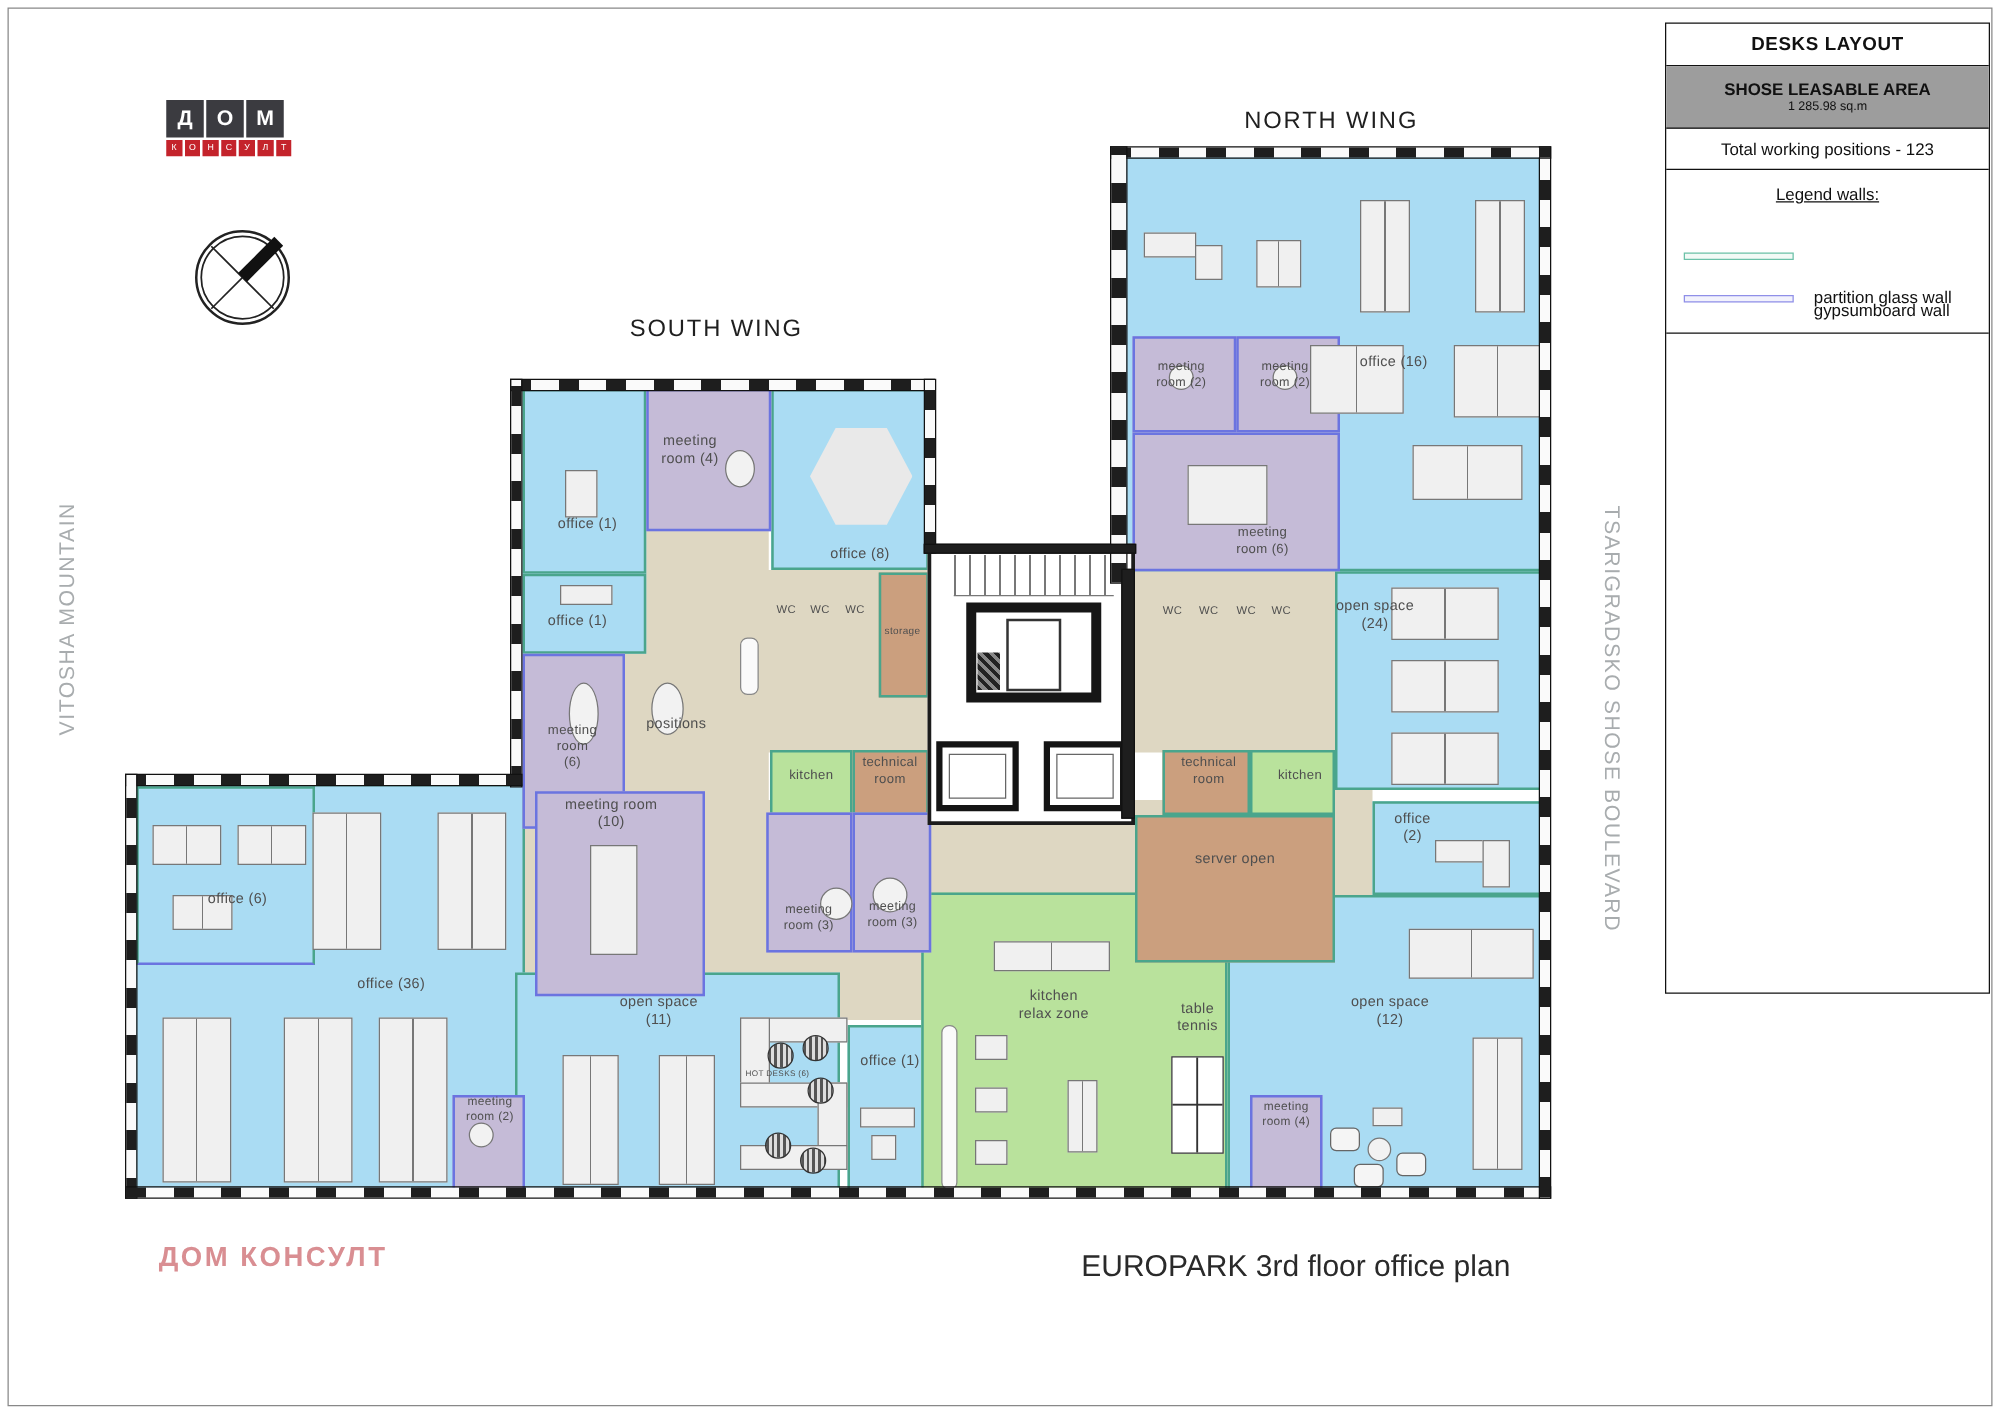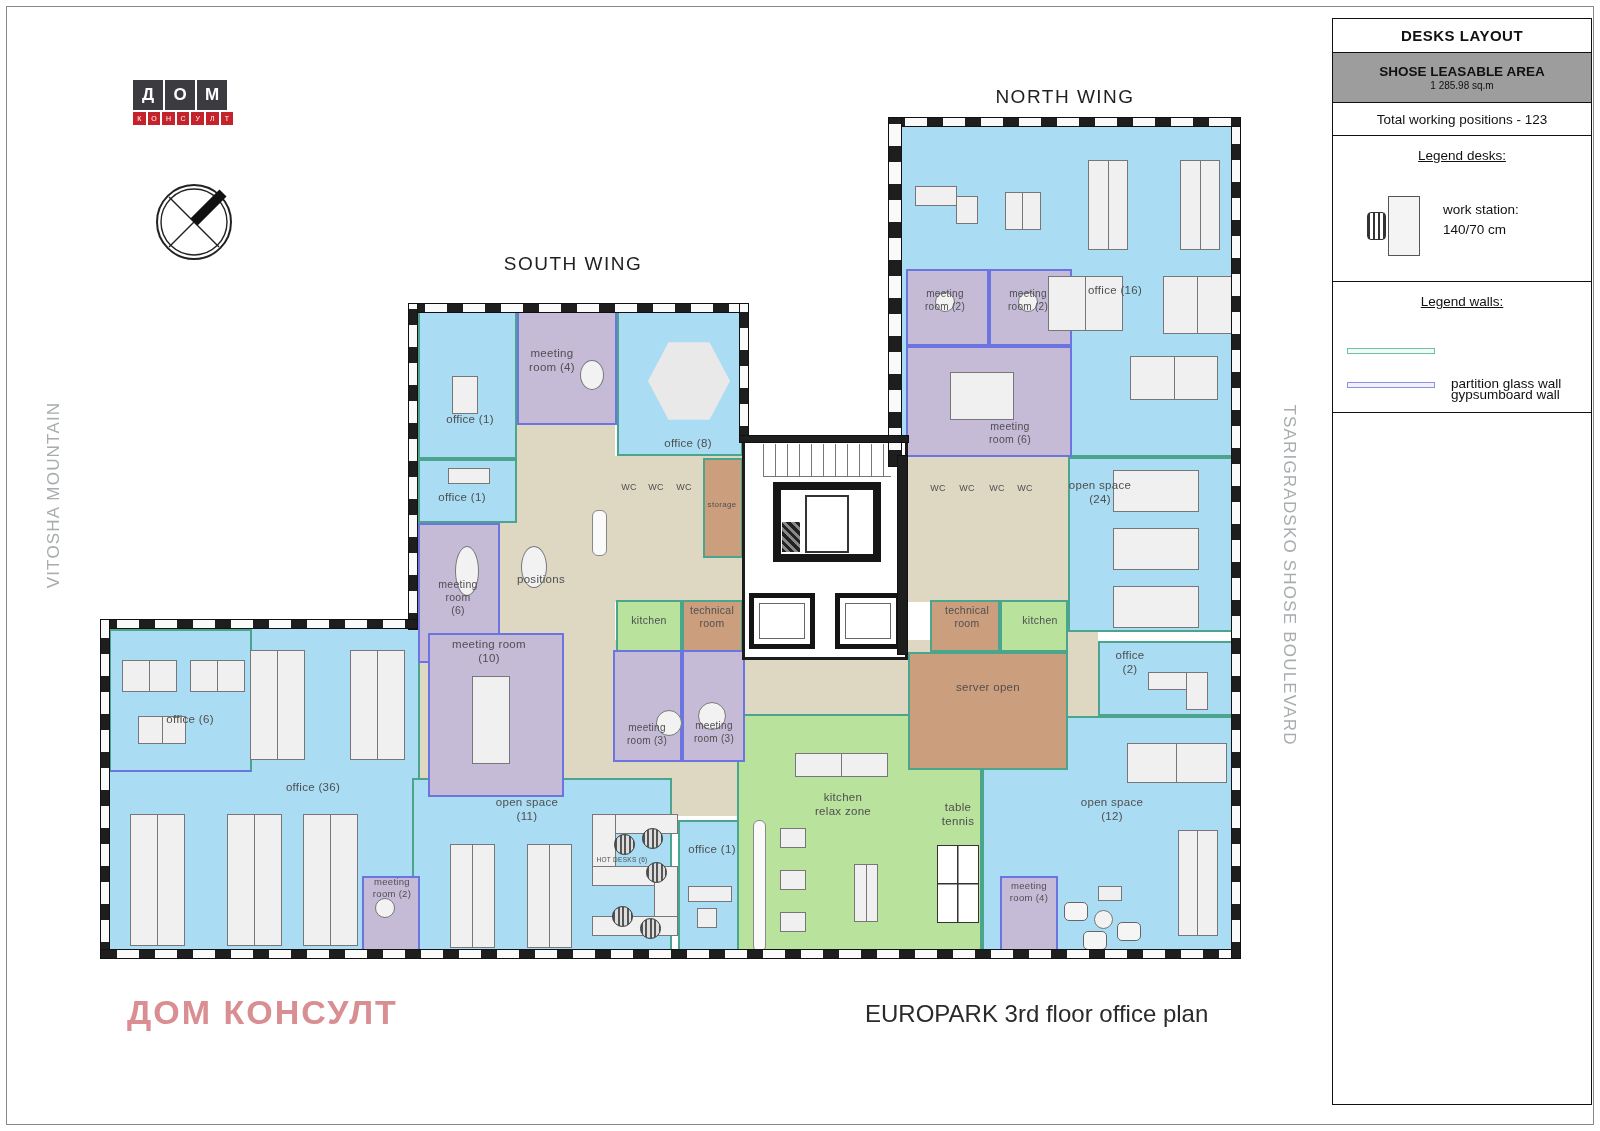--- a/index.html
+++ b/index.html
@@ -52,36 +52,36 @@
   .lift{position:absolute;bottom:8px;width:66px;height:56px;border:5px solid #141414;background:#fff;box-sizing:border-box;}
   .lift-a{left:4px;} .lift-b{left:90px;}
   .lift-in{margin:5px;height:calc(100% - 10px);border:1px solid #666;box-sizing:border-box;}
 
   
   .wing-label{position:absolute;transform:translateX(-50%);font-size:19px;letter-spacing:1.5px;color:#1f1f1f;z-index:6;}
   .street-label{position:absolute;white-space:nowrap;font-size:17px;letter-spacing:1.2px;color:#a8acae;z-index:6;}
   #street-left{left:54px;top:495px;transform:translate(-50%,-50%) rotate(-90deg);}
   #street-right{left:1289px;top:575px;transform:translate(-50%,-50%) rotate(90deg);}
 
-  #footer-company{position:absolute;left:127px;top:993px;font-size:34px;font-weight:bold;
+  #footer-company{position:absolute;left:127px;top:993px;font-size:22px;font-weight:bold;
         letter-spacing:2px;color:#d98e92;z-index:6;}
   #footer-title{position:absolute;left:865px;top:1000px;font-size:24px;color:#2a2a2a;z-index:6;}
 
   
   #logo{position:absolute;left:133px;top:80px;z-index:6;}
   #logo-row1{display:flex;gap:2px;}
   #logo-row1 .tile{width:30px;height:30px;background:#3b3b40;color:#fff;font-weight:bold;
         font-size:17px;display:flex;align-items:center;justify-content:center;}
   #logo-row2{display:flex;gap:2px;margin-top:2px;}
   #logo-row2 .tile{width:12.6px;height:13px;background:#c4232b;color:#fff;
         font-size:7px;display:flex;align-items:center;justify-content:center;}
   #compass{position:absolute;left:155px;top:183px;z-index:6;}
 
   
-  #titleblock{position:absolute;left:1332px;top:18px;width:260px;height:1087px;
+  #titleblock{position:absolute;left:1332px;top:18px;width:260px;height:777px;
         border:1.5px solid #111;box-sizing:border-box;background:#fff;z-index:7;font-size:13.5px;color:#111;}
   .tb-row{box-sizing:border-box;border-bottom:1.5px solid #111;}
   #tb-title{height:34px;display:flex;align-items:center;justify-content:center;
         font-weight:bold;font-size:15px;letter-spacing:.5px;}
   #tb-area{height:50px;background:#9d9d9d;display:flex;flex-direction:column;
         align-items:center;justify-content:center;}
   #tb-area .l1{font-weight:bold;font-size:13.5px;}
   #tb-area .l2{font-size:10px;margin-top:1px;}
   #tb-total{height:33px;display:flex;align-items:center;justify-content:center;font-size:13.5px;}
   #tb-desks{height:134px;position:relative;}
@@ -320,31 +320,20 @@
   <div id="footer-company">ДОМ КОНСУЛТ</div>
   <div id="footer-title">EUROPARK 3rd floor office plan</div>
 
   <div id="titleblock">
     <div id="tb-title" class="tb-row">DESKS LAYOUT</div>
     <div id="tb-area" class="tb-row">
       <div class="l1">SHOSE LEASABLE AREA</div>
       <div class="l2">1 285.98 sq.m</div>
     </div>
     <div id="tb-total" class="tb-row">Total working positions - 123</div>
-    <div id="tb-desks" class="tb-row">
-      <div class="tb-heading">Legend desks:</div>
-      <div id="desk-icon">
-        <div class="chair"></div>
-        <div class="table"></div>
-      </div>
-      <div class="ws">
-        <div>work station:</div>
-        <div>140/70 cm</div>
-      </div>
-    </div>
     <div id="tb-walls">
       <div class="tb-heading">Legend walls:</div>
       <div class="wall-sample sample-gypsum"></div>
       <div class="wall-label wl-1">gypsumboard wall</div>
       <div class="wall-sample sample-glass"></div>
       <div class="wall-label wl-2">partition glass wall</div>
     </div>
   </div>
 </div>
 

